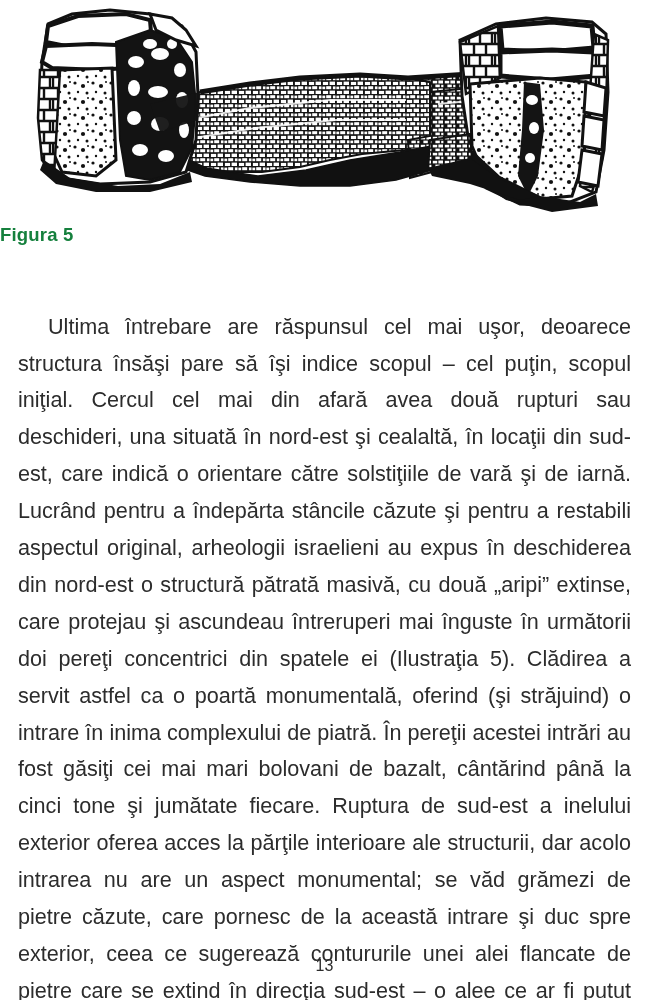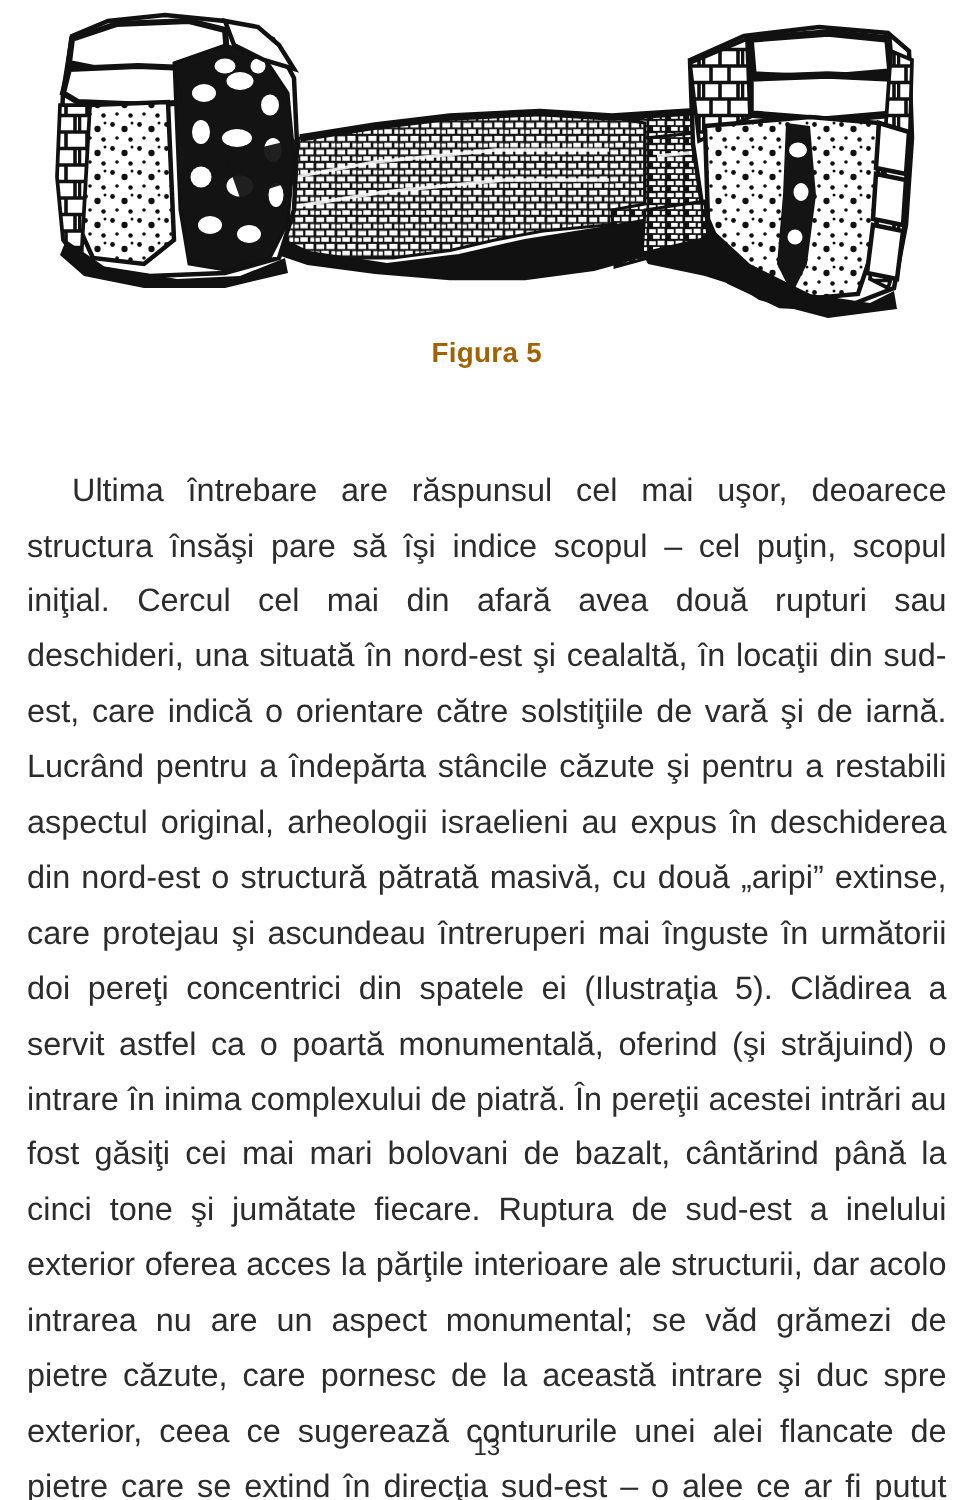--- a/index.html
+++ b/index.html
@@ -27,25 +27,24 @@
   .figure-svg {
     display: block;
     width: 649px;
     height: 215px;
   }
   .figure-caption {
     position: absolute;
     left: 0;
     top: 224px;
     width: 649px;
-    text-align: center;
     font-size: 18.5px;
     font-weight: bold;
     letter-spacing: 0.2px;
-    color: #a16207;
+    color: #15803d;
   }
 
   
   .body-text {
     position: absolute;
     left: 18px;
     top: 287px;
     width: 613px;
     font-size: 21.6px;
     line-height: 36.9px;

